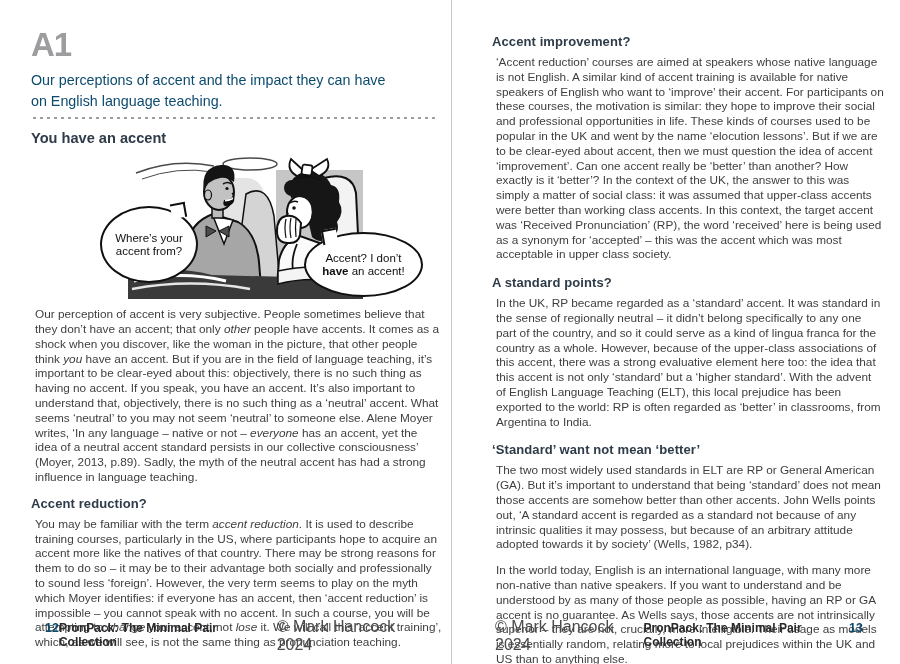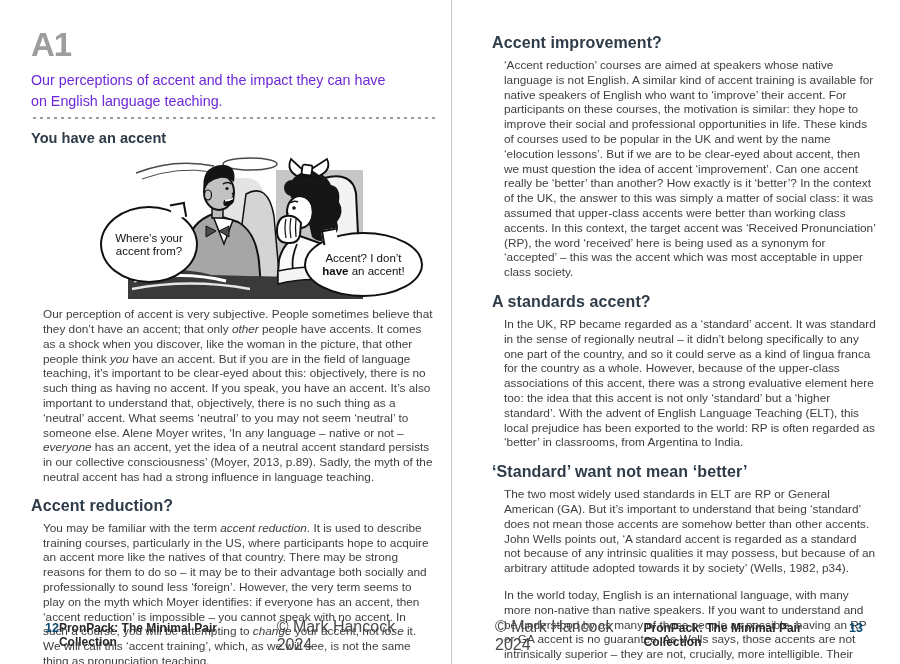--- a/index.html
+++ b/index.html
@@ -7,29 +7,29 @@
   .spread{position:absolute;inset:0;background:#fff;}
   .page-divider{position:absolute;left:451px;top:0;width:1px;height:664px;background:#c8c8c8;}
   .page{position:absolute;top:0;height:664px;width:450px;box-sizing:border-box;}
   .page.left{left:0;padding:28px 4px 0 31px;}
   .page.right{left:451px;padding:34px 13px 0 41px;}
 
   
   .unit-row{display:flex;align-items:baseline;gap:13px;}
   .unit-code{font-size:33px;font-weight:bold;color:#9d9da0;letter-spacing:-1px;line-height:1;}
   .page-title{font-size:20px;font-weight:bold;color:#25282c;letter-spacing:.2px;}
-  .subtitle{margin-top:9px;width:372px;font-size:14.3px;line-height:1.44;color:#6d28d9;}
+  .subtitle{margin-top:9px;width:372px;font-size:14.3px;line-height:1.44;color:#0c4a6e;}
   .dotted-rule{margin-top:5px;width:404px;height:4px;
     background-image:radial-gradient(circle,#9a9a9c 1.1px,transparent 1.4px);
     background-size:7px 4px;background-repeat:repeat-x;background-position:0 50%;}
   .h-sub{margin-top:10px;font-size:14.6px;font-weight:bold;color:#2e3b48;}
-  .h-section{font-size:16px;font-weight:bold;color:#2e3b48;letter-spacing:.1px;}
+  .h-section{font-size:13px;font-weight:bold;color:#2e3b48;letter-spacing:.1px;}
 
   
-  .para{font-size:11.8px;line-height:14.8px;color:#3e3e40;margin:12px;}
+  .para{font-size:11.8px;line-height:14.8px;color:#3e3e40;margin:4px;}
   .para em{font-style:italic;}
 
   
   .cartoon-wrap{position:relative;margin:6px 0 0 69px;width:322px;height:147px;}
   .cartoon-scene{position:absolute;left:28px;top:0;width:235px;height:147px;}
   .bubble{position:absolute;background:#fff;border:2px solid #101010;border-radius:50%;
     display:flex;align-items:center;justify-content:center;text-align:center;
     color:#101010;font-size:11.5px;line-height:1.13;box-sizing:border-box;z-index:3;padding:8px;}
   .bubble .tail{position:absolute;width:13px;height:13px;background:#fff;
     border-right:2px solid #101010;border-bottom:2px solid #101010;z-index:2;}
@@ -136,21 +136,21 @@
       <span class="page-num">12</span>
       <span class="book-title">PronPack: The Minimal Pair Collection</span>
       <span class="copyright">© Mark Hancock 2024</span>
     </div>
   </div>
 
   <div class="page right">
     <div class="h-section">Accent improvement?</div>
     <p class="para mt6">‘Accent reduction’ courses are aimed at speakers whose native language is not English. A similar kind of accent training is available for native speakers of English who want to ‘improve’ their accent. For participants on these courses, the motivation is similar: they hope to improve their social and professional opportunities in life. These kinds of courses used to be popular in the UK and went by the name ‘elocution lessons’. But if we are to be clear-eyed about accent, then we must question the idea of accent ‘improvement’. Can one accent really be ‘better’ than another? How exactly is it ‘better’? In the context of the UK, the answer to this was simply a matter of social class: it was assumed that upper-class accents were better than working class accents. In this context, the target accent was ‘Received Pronunciation’ (RP), the word ‘received’ here is being used as a synonym for ‘accepted’ – this was the accent which was most acceptable in upper class society.</p>
 
-    <div class="h-section mt13">A standards accent?</div>
+    <div class="h-section mt13">A standard points?</div>
     <p class="para mt6">In the UK, RP became regarded as a ‘standard’ accent. It was standard in the sense of regionally neutral – it didn’t belong specifically to any one part of the country, and so it could serve as a kind of lingua franca for the country as a whole. However, because of the upper-class associations of this accent, there was a strong evaluative element here too: the idea that this accent is not only ‘standard’ but a ‘higher standard’. With the advent of English Language Teaching (ELT), this local prejudice has been exported to the world: RP is often regarded as ‘better’ in classrooms, from Argentina to India.</p>
 
     <div class="h-section mt13">‘Standard’ want not mean ‘better’</div>
     <p class="para mt6">The two most widely used standards in ELT are RP or General American (GA). But it’s important to understand that being ‘standard’ does not mean those accents are somehow better than other accents. John Wells points out, ‘A standard accent is regarded as a standard not because of any intrinsic qualities it may possess, but because of an arbitrary attitude adopted towards it by society’ (Wells, 1982, p34).</p>
     <p class="para mt11">In the world today, English is an international language, with many more non-native than native speakers. If you want to understand and be understood by as many of those people as possible, having an RP or GA accent is no guarantee. As Wells says, those accents are not intrinsically superior – they are not, crucially, more intelligible. Their usage as models is essentially random, relating more to local prejudices within the UK and US than to anything else.</p>
 
     <div class="footer">
       <span class="copyright">© Mark Hancock 2024</span>
       <span class="book-title">PronPack: The Minimal Pair Collection</span>
       <span class="page-num">13</span>

